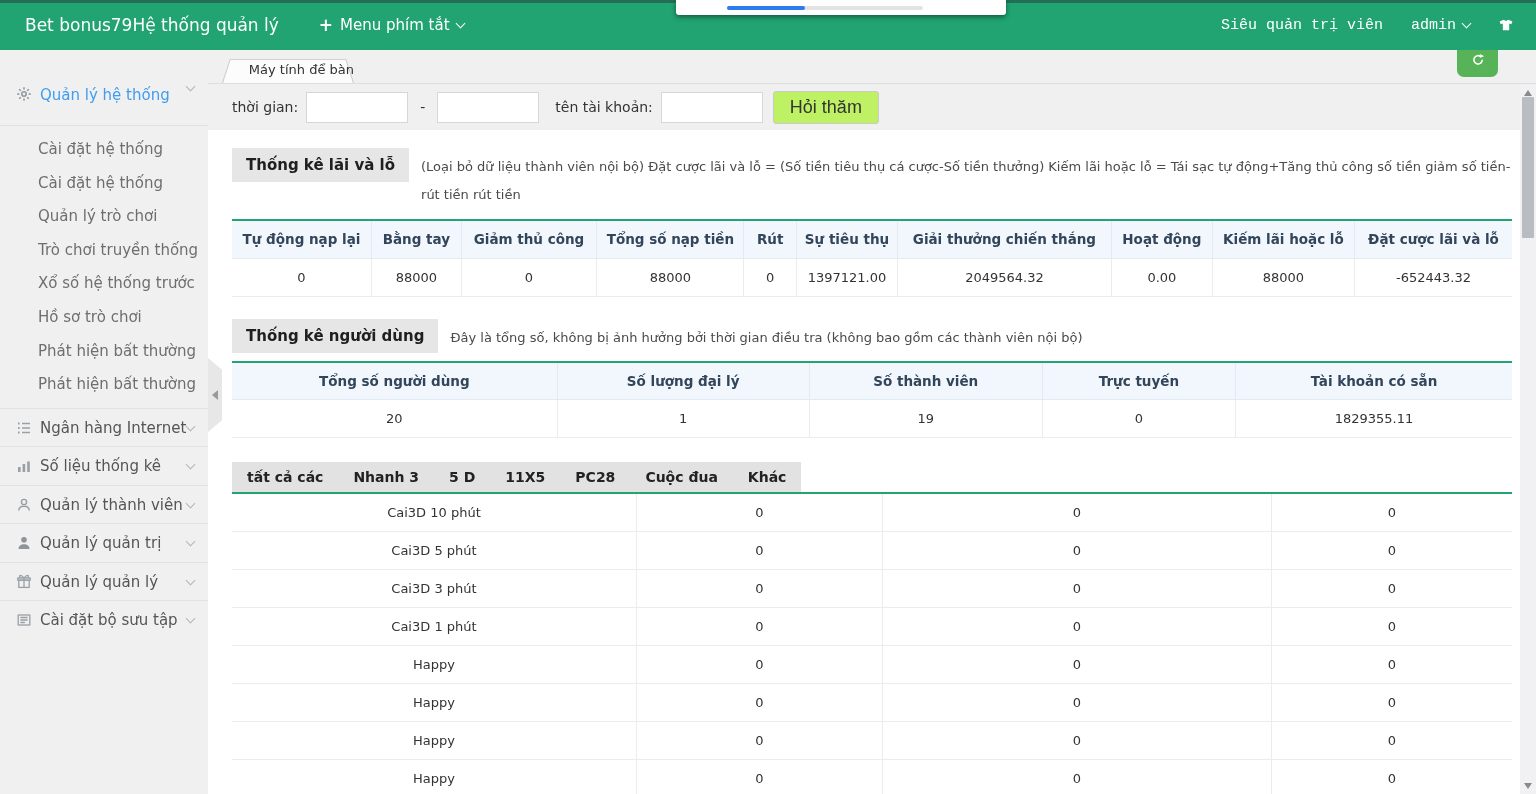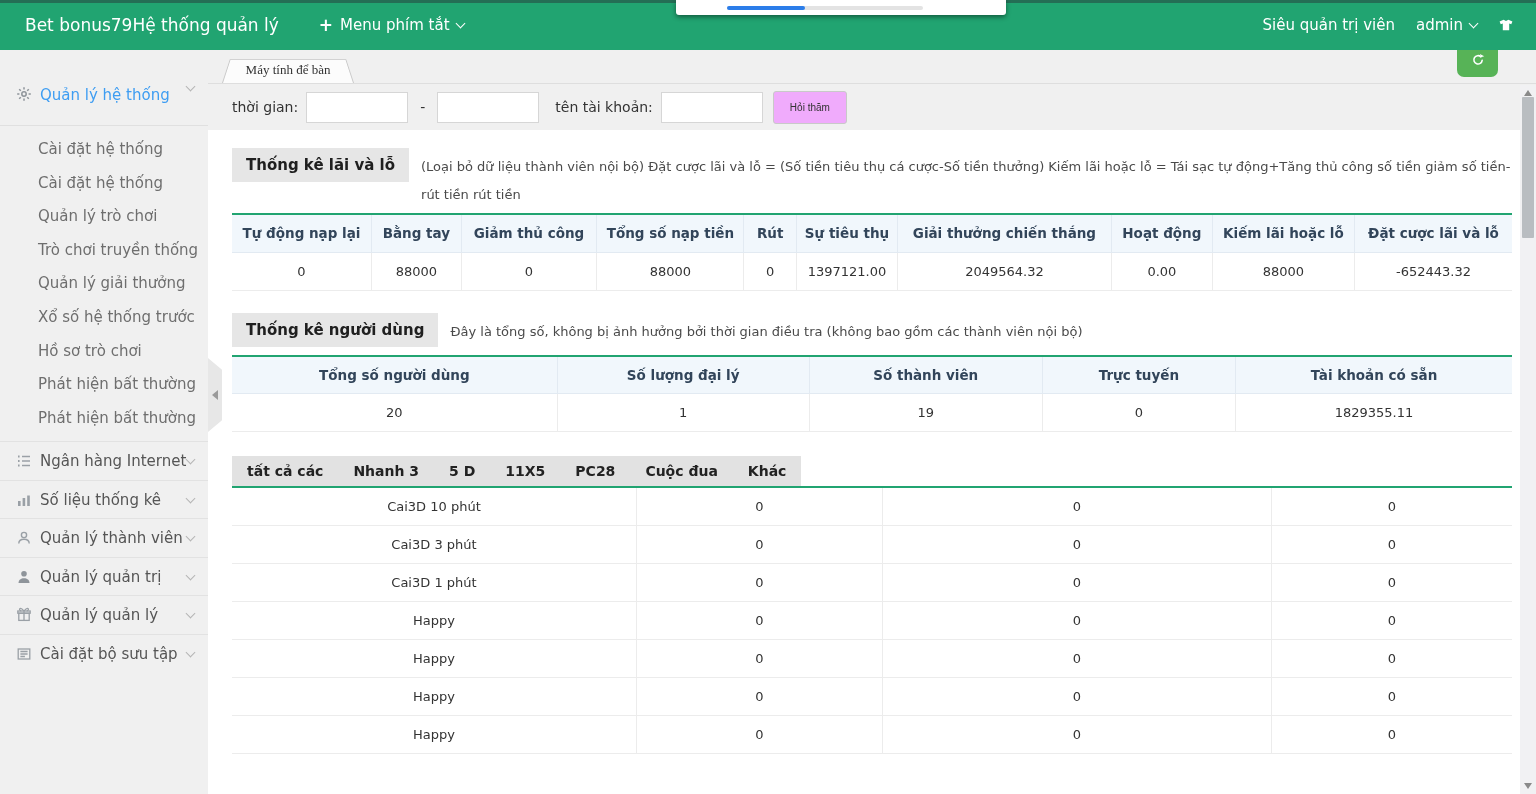--- a/index.html
+++ b/index.html
@@ -11,21 +11,21 @@
   .dialog{position:absolute;left:676px;top:0;width:330px;height:15px;background:#fff;z-index:60;
     border-radius:0 0 3px 3px;box-shadow:0 2px 5px rgba(0,0,0,.45);}
   .progress-track{position:absolute;left:51px;top:6px;width:196px;height:4px;background:#e3e3e3;border-radius:2px;}
   .progress-fill{height:4px;width:40%;background:#2b7de9;border-radius:2px;}
 
   
   .topbar{position:absolute;left:0;top:0;width:1536px;height:50px;background:#21a471;display:flex;align-items:center;color:#fff;z-index:10;}
   .brand{margin-left:25px;font-size:17px;}
   .shortcut{margin-left:40px;font-size:15px;display:flex;align-items:center;gap:7px;cursor:pointer;}
   .plus{font-size:17px;font-weight:bold;}
-  .top-right{margin-left:auto;display:flex;align-items:center;gap:21px;margin-right:22px;font-size:15px;}
+  .top-right{margin-left:auto;display:flex;align-items:center;gap:28px;margin-right:22px;font-size:15px;font-family:Liberation Mono, monospace;}
   .admin{display:flex;align-items:center;gap:7px;cursor:pointer;}
   .chev{display:inline-block;width:7px;height:7px;border-right:1.6px solid #fff;border-bottom:1.6px solid #fff;transform:rotate(45deg);margin-top:-3px;}
   .chev-gray{border-color:#b5b5b5;}
 
   
   .sidebar{position:absolute;left:0;top:50px;width:208px;height:744px;background:#f0f0f0;z-index:5;}
   .side-active{display:flex;align-items:flex-start;margin-top:36px;height:30px;padding:0 14px 0 16px;cursor:pointer;}
   .side-active .label{color:#3e9df2;font-size:15px;margin-left:8px;}
   .side-active .chev{margin-left:auto;}
   .side-sep{border-top:1px solid #e0e0e0;margin-top:9px;}
@@ -41,40 +41,40 @@
   .flap{position:absolute;left:208px;top:358px;width:14px;height:74px;background:#e7e7e7;z-index:6;cursor:pointer;
     clip-path:polygon(0 0,100% 16%,100% 84%,0 100%);display:flex;align-items:center;justify-content:center;}
   .tri-left{width:0;height:0;border-top:5px solid transparent;border-bottom:5px solid transparent;border-right:6px solid #9a9a9a;}
 
   
   .content{position:absolute;left:208px;top:50px;width:1328px;height:744px;background:#fff;}
   .tabstrip{height:34px;background:#f0f0f0;border-bottom:1px solid #dedede;display:flex;align-items:flex-end;}
   .tab{position:relative;width:132px;height:27px;margin:0 0 0 14px;cursor:pointer;}
   .tab::before{content:"";position:absolute;inset:0;background:#fcfcfc;border:1px solid #c9c9c9;border-bottom:none;
     transform:perspective(14px) rotateX(4deg);transform-origin:bottom;}
-  .tab span{position:relative;display:block;text-align:center;line-height:27px;font-size:13px;color:#333;font-family:Liberation Serif, serif;}
+  .tab span{position:relative;display:block;text-align:right;line-height:27px;font-size:13px;color:#333;}
   .filterbar{height:46px;background:#f0f0f0;display:flex;align-items:center;padding-left:24px;gap:8px;font-size:14px;color:#333;}
   .filterbar input{width:102px;height:31px;border:1px solid #d6d6d6;background:#fff;padding:0 6px;font-size:13px;}
   .dash{margin:0 4px;}
   .lbl2{margin-left:8px;}
-  .query-btn{height:33px;padding:0 16px;background:#f0abfc;border:1px solid #c9c9c9;border-radius:3px;font-size:10px;color:#333;cursor:pointer;margin-left:2px;}
+  .query-btn{height:33px;padding:0 16px;background:#bef264;border:1px solid #c9c9c9;border-radius:3px;font-size:18px;color:#333;cursor:pointer;margin-left:2px;}
   .refresh{position:absolute;right:38px;top:40px;width:41px;height:37px;background:#57b357;border:none;border-radius:7px;cursor:pointer;display:flex;align-items:center;justify-content:center;}
 
   .white{padding:18px 24px 0 24px;}
   .sec-head{display:flex;align-items:flex-start;}
   .sec-title{background:#e6e6e6;padding:8px 14px;font-size:15px;font-weight:bold;color:#1f1f1f;white-space:nowrap;}
   .sec-note{flex:1;margin-left:12px;font-size:13px;color:#4a4a4a;line-height:28px;padding-top:5px;}
 
   table{width:100%;border-collapse:collapse;border-top:2px solid #21a471;table-layout:fixed;}
   th{background:#f1f7fc;color:#32455a;font-size:13.5px;font-weight:bold;height:38px;text-align:center;
      border-bottom:1px solid #e2eaf2;}
   th:not(:last-child){border-right:1px solid #e2eaf2;}
   td{height:38px;text-align:center;font-size:13px;color:#333;border-bottom:1px solid #ececec;background:#fff;}
   td:not(:last-child){border-right:1px solid #ececec;}
-  .mt1{margin-top:4px;} .mt2{margin-top:22px;} .mt3{margin-top:8px;}
+  .mt1{margin-top:10px;} .mt2{margin-top:22px;} .mt3{margin-top:8px;}
 
   .lottery-tabs{margin-top:24px;display:inline-flex;background:#e2e2e2;height:30px;align-items:center;}
   .lottery-tabs span{padding:0 15px;font-size:14px;font-weight:bold;color:#222;cursor:pointer;white-space:nowrap;}
 
   
   .scrollbar{position:absolute;right:0;top:85px;width:16px;height:709px;background:#f1f1f3;z-index:20;}
   .sb-up{position:absolute;top:5px;left:4px;width:0;height:0;border-left:4px solid transparent;border-right:4px solid transparent;border-bottom:6px solid #8a8a8a;}
   .sb-thumb{position:absolute;top:12px;left:2px;width:12px;height:141px;background:#b9bdc1;border-radius:1px;}
   .sb-down{position:absolute;bottom:5px;left:4px;width:0;height:0;border-left:4px solid transparent;border-right:4px solid transparent;border-top:6px solid #8a8a8a;}
 </style>
@@ -119,21 +119,20 @@
     </span>
     <span class="label">Quản lý hệ thống</span>
     <span class="chev chev-gray"></span>
   </div>
   <div class="side-sep"></div>
   <ul class="sub-list">
     <li>Cài đặt hệ thống</li>
     <li>Cài đặt hệ thống</li>
     <li>Quản lý trò chơi</li>
     <li>Trò chơi truyền thống</li>
-    <li>Quản lý giải thưởng</li>
     <li>Xổ số hệ thống trước</li>
     <li>Hồ sơ trò chơi</li>
     <li>Phát hiện bất thường</li>
     <li>Phát hiện bất thường</li>
   </ul>
   <div class="groups">
     <div class="group-row">
       <span class="icon">
         <svg width="16" height="16" viewBox="0 0 16 16" fill="none" stroke="#9aa0a6" stroke-width="1.5">
             <path d="M6 3.5h8M6 8h8M6 12.5h8"></path>
@@ -311,20 +310,26 @@
           <col style="width:18.8%">
         </colgroup>
       <tbody>
       <tr>
         <td>Cai3D 10 phút</td>
         <td>0</td>
         <td>0</td>
         <td>0</td>
       </tr>
       <tr>
+        <td>Cai3D 5 phút</td>
+        <td>0</td>
+        <td>0</td>
+        <td>0</td>
+      </tr>
+      <tr>
         <td>Cai3D 3 phút</td>
         <td>0</td>
         <td>0</td>
         <td>0</td>
       </tr>
       <tr>
         <td>Cai3D 1 phút</td>
         <td>0</td>
         <td>0</td>
         <td>0</td>

